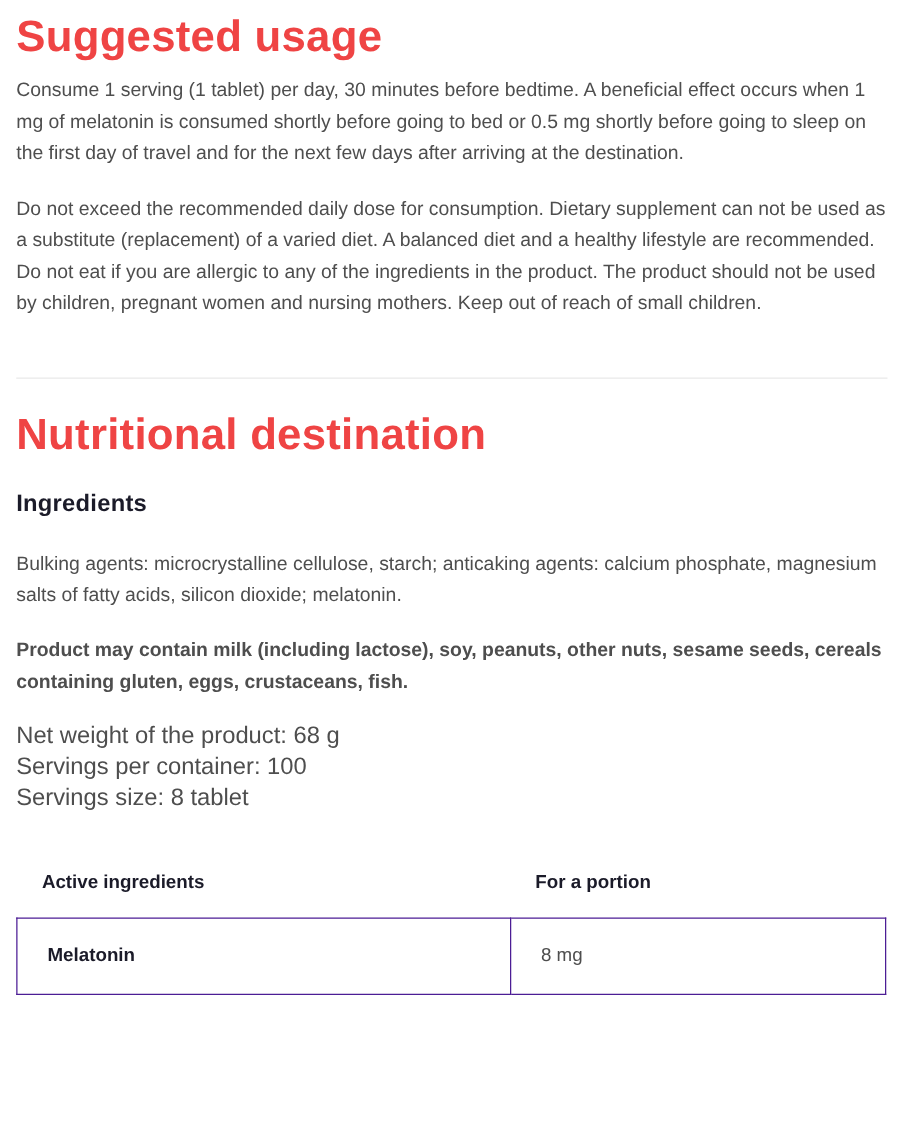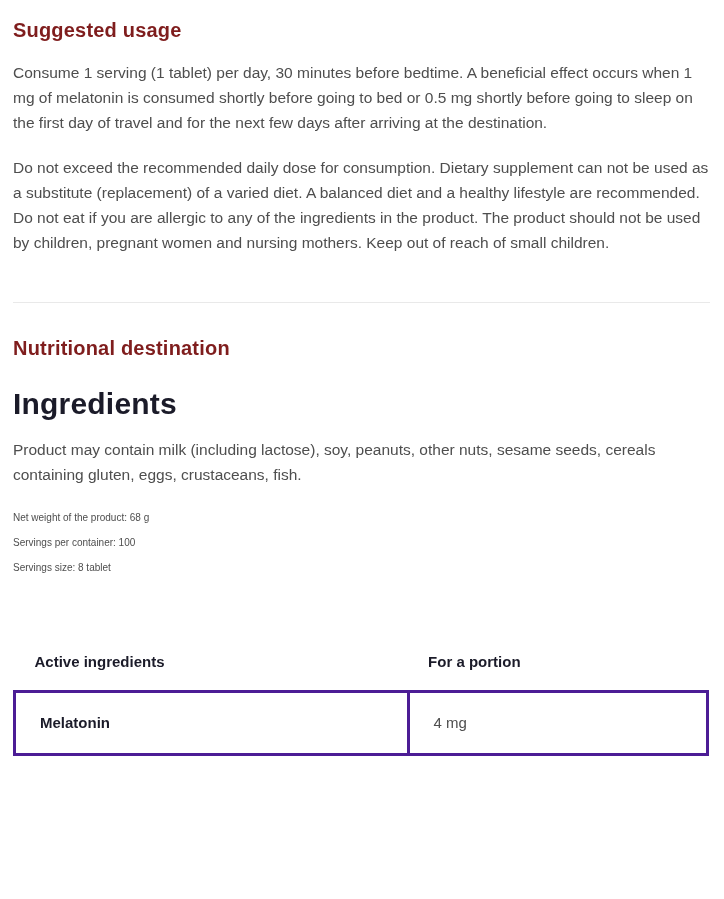--- a/index.html
+++ b/index.html
@@ -12,29 +12,29 @@
     color: #4e4e4e;
     overflow: hidden;
   }
   .page {
     width: 724px;
     height: 899px;
     padding: 0 14px 0 13px;
   }
   h2.section-title {
     margin: 0;
-    font-size: 20px;
+    font-size: 35px;
     line-height: 32px;
     font-weight: 700;
-    color: #7f1d1d;
+    color: #ef4444;
     letter-spacing: 0.2px;
   }
   h3.sub-title {
     margin: 0;
-    font-size: 30px;
+    font-size: 19px;
     line-height: 28px;
     font-weight: 700;
     color: #1b1b29;
     letter-spacing: 0.2px;
   }
   #suggested-usage-title { margin-top: 14px; }
   p.body-text {
     margin: 0;
     font-size: 15.5px;
     line-height: 25px;
@@ -44,47 +44,47 @@
   #warning-paragraph  { margin-top: 20px; }
   hr.divider {
     border: none;
     border-top: 1px solid #e9e9e9;
     margin: 47px 0 0 0;
     width: 100%;
   }
   #nutritional-information-title { margin-top: 29px; }
   #ingredients-title             { margin-top: 26px; }
   #ingredients-paragraph         { margin-top: 21px; }
-  #allergens-paragraph           { margin-top: 19px; }
+  #allergens-paragraph           { margin-top: 19px; font-weight: bold; }
   #nutrition-facts-title         { margin-top: 17px; }
   .facts { margin-top: 18px; }
   .facts .fact-line {
-    font-size: 10px;
+    font-size: 19px;
     line-height: 25px;
     color: #4e4e4e;
   }
   table.ingredients-table {
-    margin-top: 72px;
+    margin-top: 45px;
     width: 696px;
     border-collapse: collapse;
     table-layout: fixed;
   }
   table.ingredients-table th {
     width: 56.8%;
     text-align: left;
     font-size: 15px;
     line-height: 20px;
     font-weight: 700;
     color: #1b1b29;
     padding: 0 20px 18px 20px;
     border: none;
   }
   table.ingredients-table th + th { width: 43.2%; }
   table.ingredients-table td {
-    border: 3px solid #4c1d95;
+    border: 1px solid #4c1d95;
     font-size: 15px;
     line-height: 20px;
     padding: 20px 24px;
     vertical-align: middle;
   }
   td.ingredient-name {
     font-weight: 700;
     color: #1b1b29;
   }
   td.ingredient-amount {
@@ -102,38 +102,39 @@
     <p class="body-text" id="usage-paragraph">Consume 1 serving (1 tablet) per day, 30 minutes before bedtime. A beneficial effect occurs when 1 mg of melatonin is consumed shortly before going to bed or 0.5 mg shortly before going to sleep on the first day of travel and for the next few days after arriving at the destination.</p>
     <p class="body-text" id="warning-paragraph">Do not exceed the recommended daily dose for consumption. Dietary supplement can not be used as a substitute (replacement) of a varied diet. A balanced diet and a healthy lifestyle are recommended. Do not eat if you are allergic to any of the ingredients in the product. The product should not be used by children, pregnant women and nursing mothers. Keep out of reach of small children.</p>
   </section>
 
   <hr class="divider">
 
   <section>
     <h2 class="section-title" id="nutritional-information-title">Nutritional destination</h2>
 
     <h3 class="sub-title" id="ingredients-title">Ingredients</h3>
+    <p class="body-text" id="ingredients-paragraph">Bulking agents: microcrystalline cellulose, starch; anticaking agents: calcium phosphate, magnesium salts of fatty acids, silicon dioxide; melatonin.</p>
     <p class="body-text" id="allergens-paragraph">Product may contain milk (including lactose), soy, peanuts, other nuts, sesame seeds, cereals containing gluten, eggs, crustaceans, fish.</p>
 
 
     <div class="facts">
       <div class="fact-line">Net weight of the product: 68 g</div>
       <div class="fact-line">Servings per container: 100</div>
       <div class="fact-line">Servings size: 8 tablet</div>
     </div>
 
     <table class="ingredients-table">
       <thead>
         <tr>
           <th>Active ingredients</th>
           <th>For a portion</th>
         </tr>
       </thead>
       <tbody>
         <tr>
           <td class="ingredient-name">Melatonin</td>
-          <td class="ingredient-amount">4 mg</td>
+          <td class="ingredient-amount">8 mg</td>
         </tr>
       </tbody>
     </table>
   </section>
 
 </div>
 
 </body></html>

